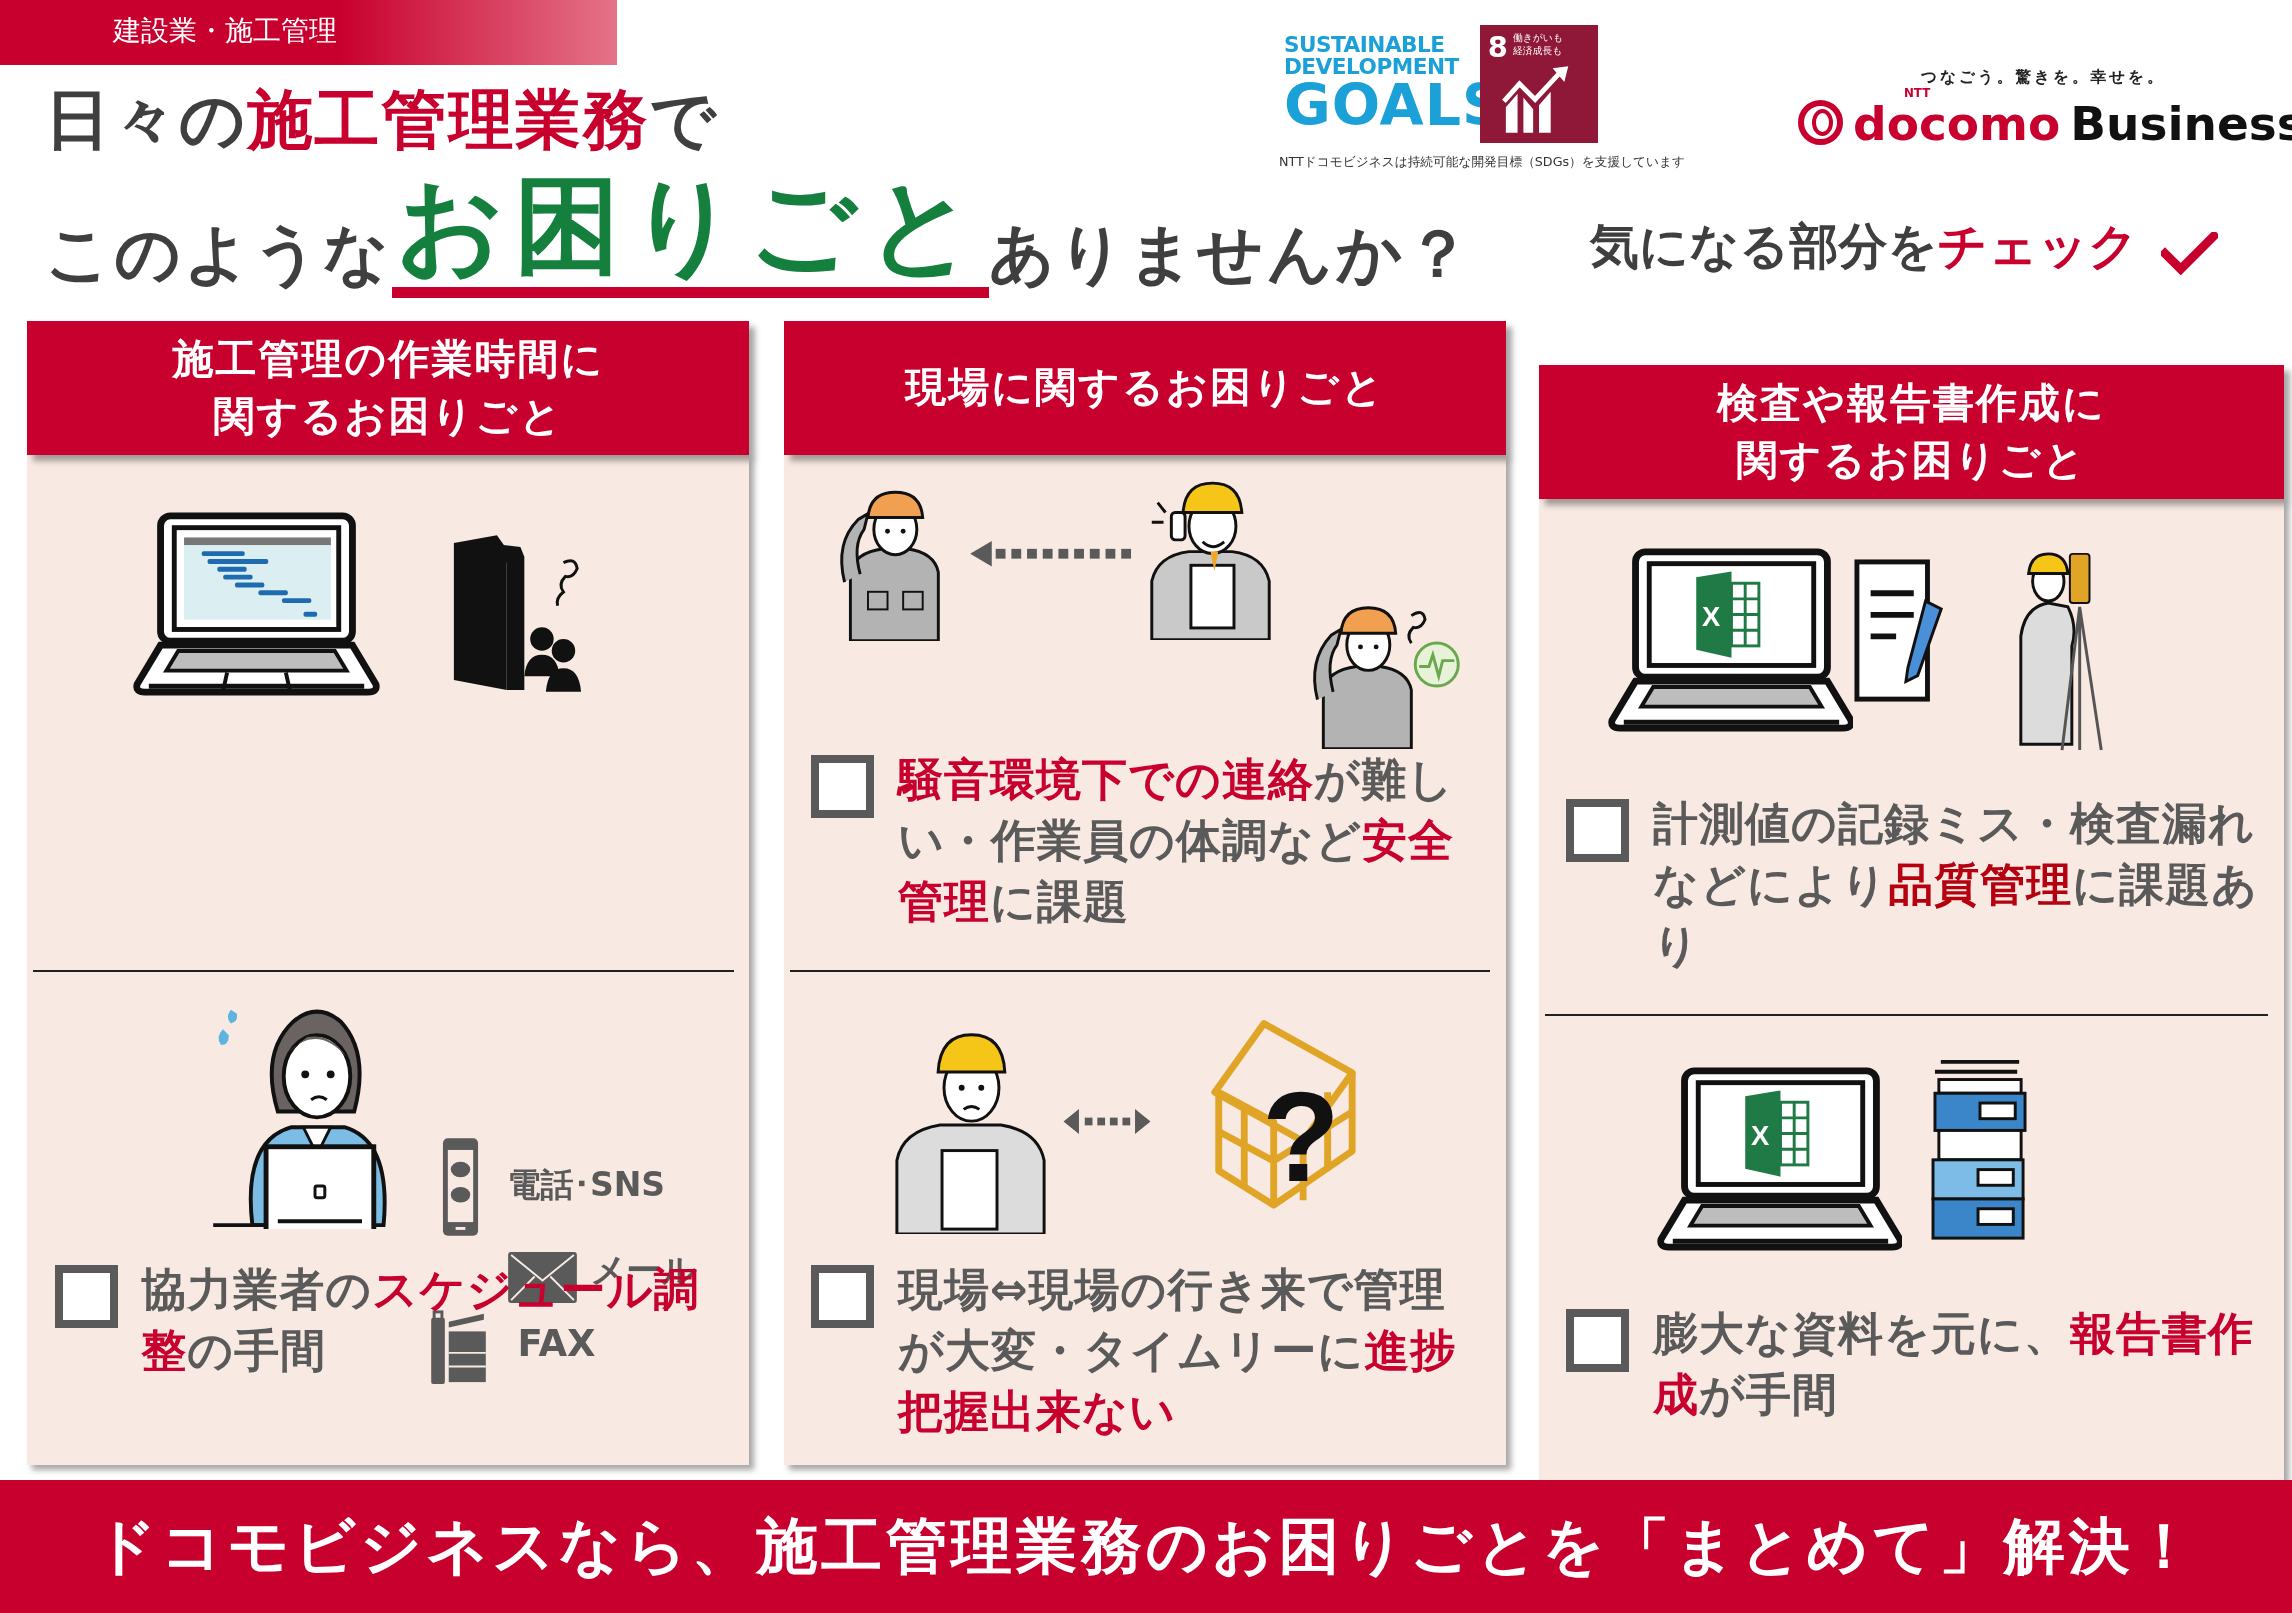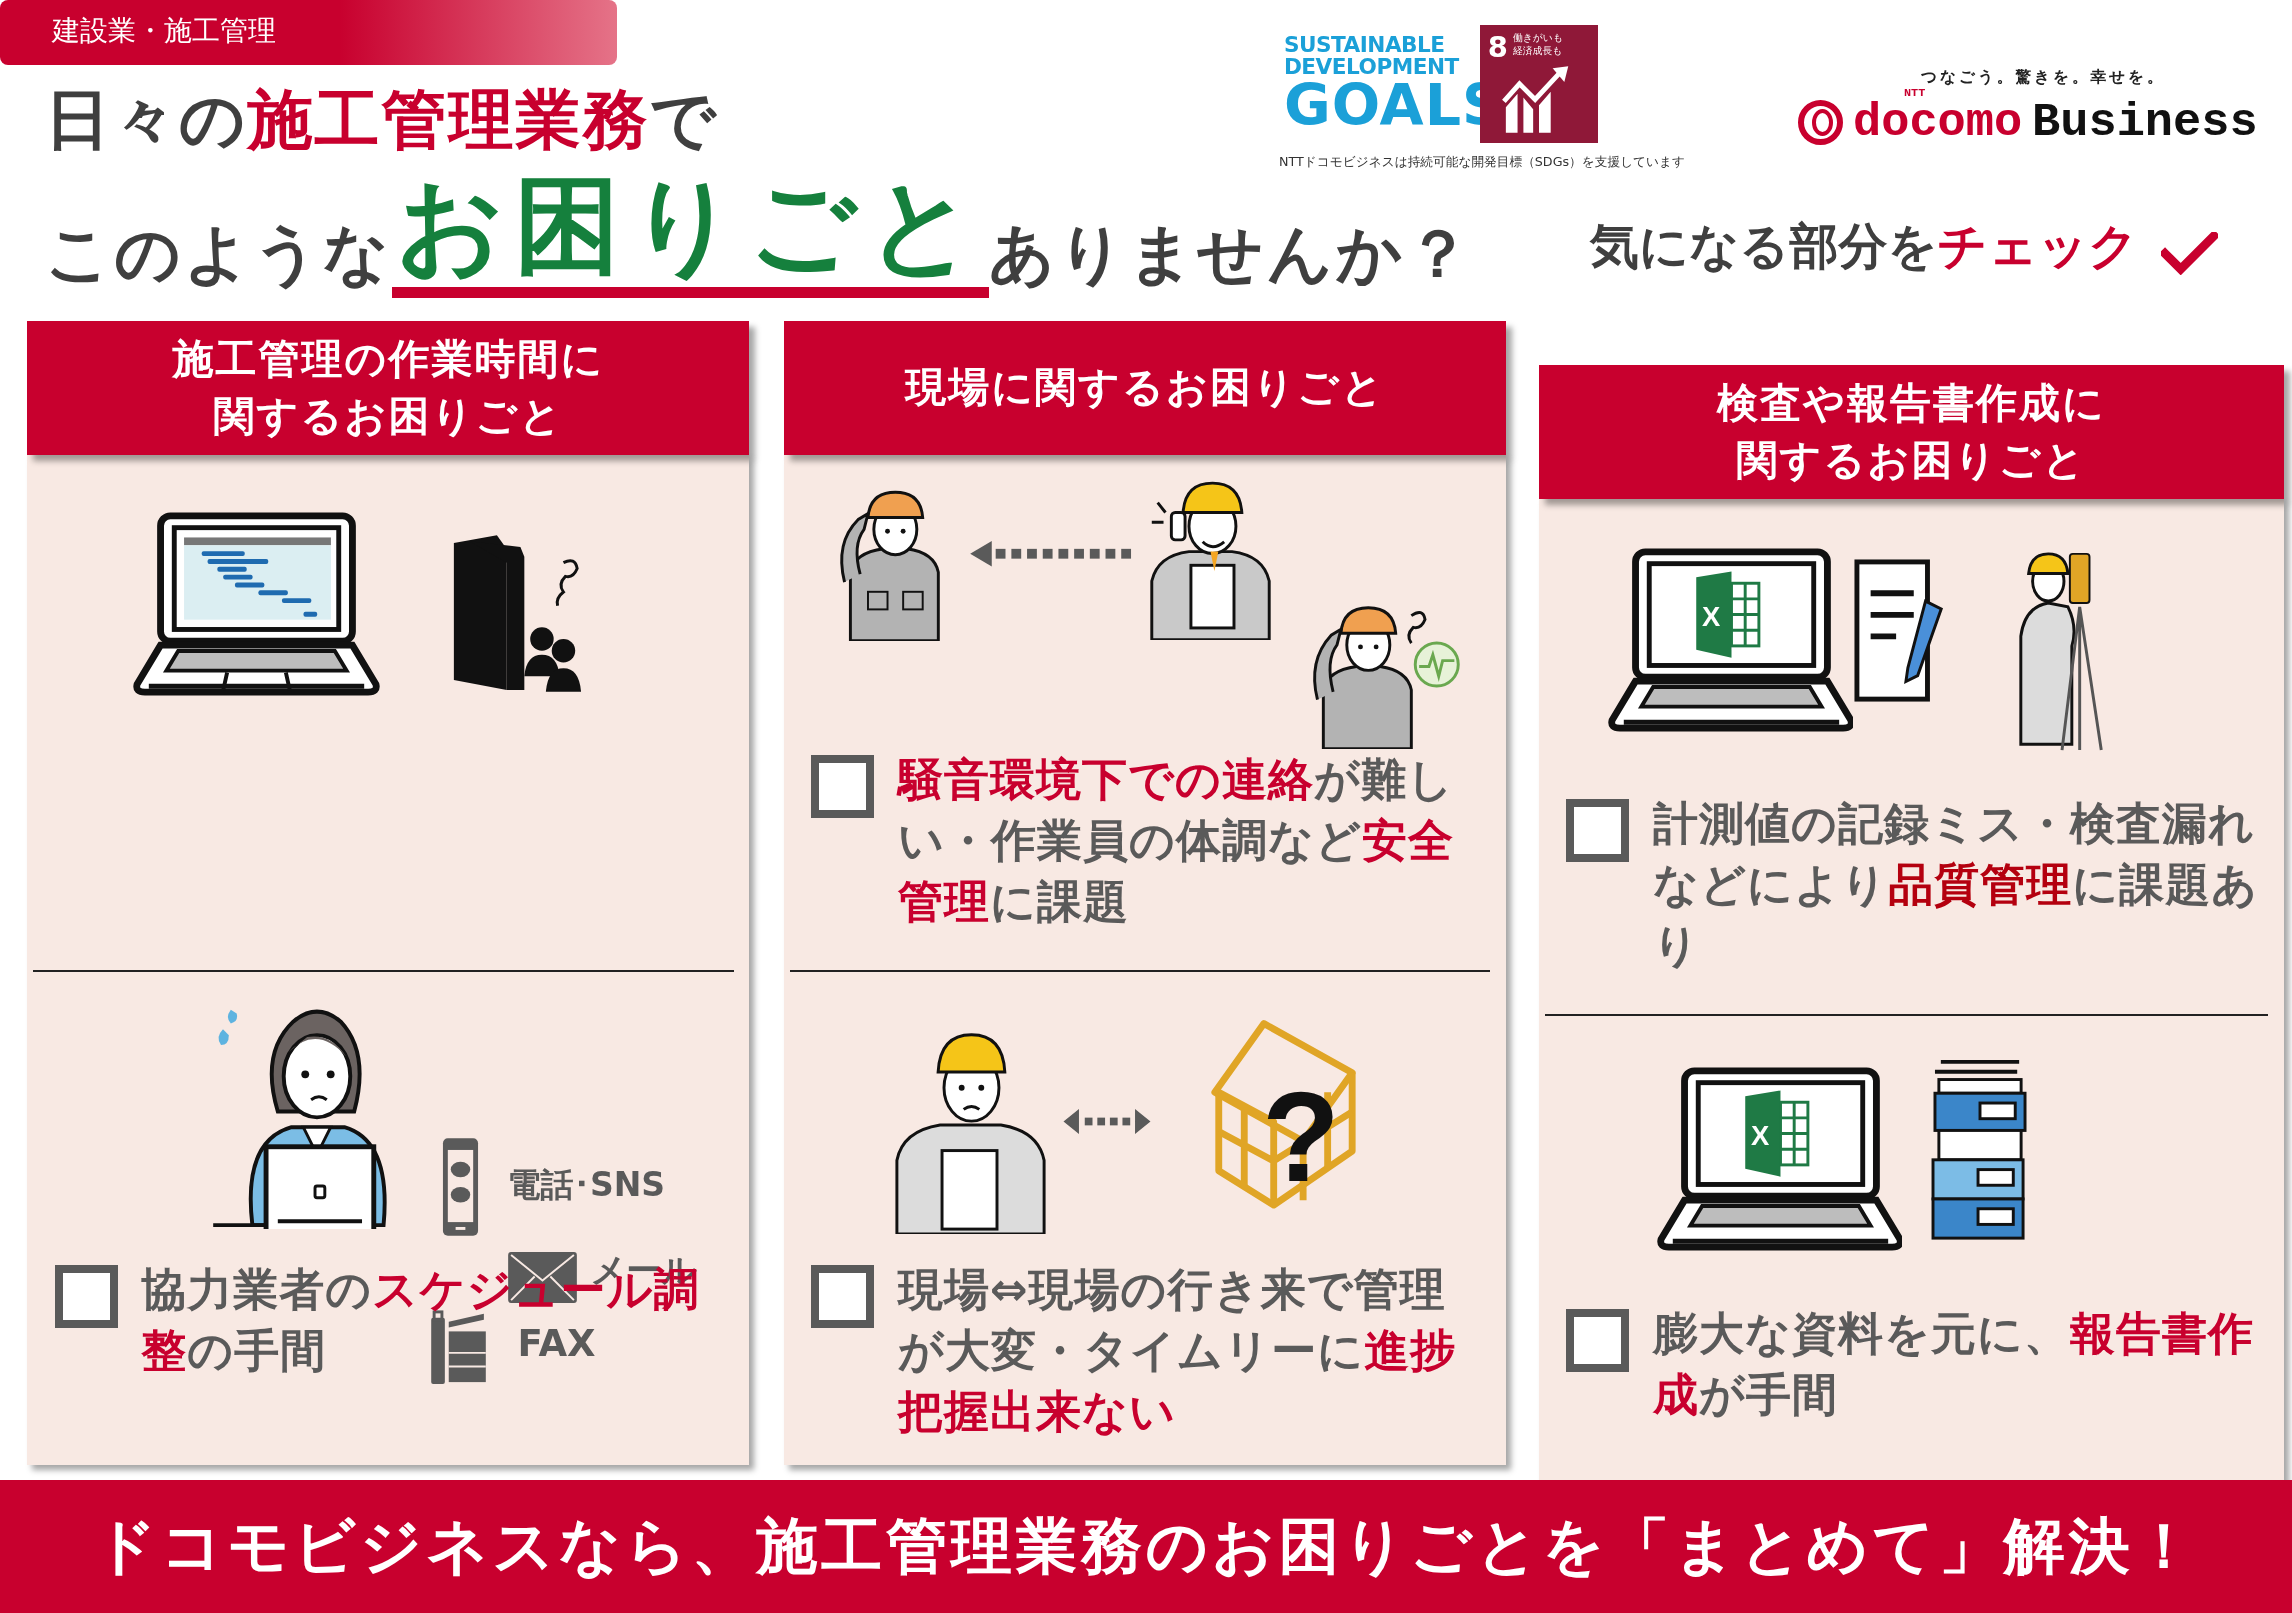--- a/index.html
+++ b/index.html
@@ -1,21 +1,21 @@
 <!DOCTYPE html>
 <html><head>
 <meta charset="utf-8">
 <style>
   * { box-sizing: border-box; margin: 0; padding: 0; }
   html, body { width: 2293px; height: 1613px; background: #ffffff; overflow: hidden; }
   body { position: relative; font-family: "DejaVu Sans", "Liberation Sans", sans-serif; color: #4a4a4a; }
 
   .tagbar { position: absolute; left: 0; top: 0; width: 617px; height: 65px;
     background: linear-gradient(90deg, #c8002e 0%, #c8002e 55%, #e57388 100%);
-    color: #fff; font-size: 28px; padding-left: 52px; line-height: 61px; border-radius: 8px; }
+    color: #fff; font-size: 28px; padding-left: 113px; line-height: 61px; }
 
   .title1 { position: absolute; left: 45px; top: 76px; font-size: 65px; font-weight: bold; letter-spacing: 2px; white-space: nowrap; color: #3f3f3f; }
   .title2 { position: absolute; left: 45px; top: 165px; height: 147px; white-space: nowrap; color: #3f3f3f; font-weight: bold; }
   .title2 .pre, .title2 .post { font-size: 65px; display: inline-block; vertical-align: bottom; letter-spacing: 2.9px; }
   .title2 .big { font-size: 106px; color: #15803d; display: inline-block; vertical-align: bottom; letter-spacing: 9.8px;
     border-bottom: 11.8px solid #c8002e; line-height: 1.15; padding: 0 3.9px; }
   .red { color: #c8002e; }
 
   .check-hint { position: absolute; left: 1590px; top: 214px; font-size: 49px; font-weight: bold; color: #3f3f3f; white-space: nowrap; }
   .check-hint .mark { display: inline-block; width: 57px; height: 39px; position: relative; vertical-align: middle; margin-left: 5.9px; }
@@ -24,21 +24,21 @@
   .sdgs { position: absolute; left: 1279px; top: 24.5px; width: 470px; height: 152px; }
   .sdgs .words { position: absolute; left: 4.9px; top: 9.8px; width: 186px; color: #1ba0d8; font-weight: bold; line-height: 1; }
   .sdgs .w1, .sdgs .w2 { font-size: 21.6px; letter-spacing: -0.5px; display: block; }
   .sdgs .w3 { font-size: 57px; display: block; letter-spacing: 1px; margin-top: 0; }
   .sdgs .goal8 { position: absolute; left: 201px; top: 0; width: 118px; height: 118px; background: #8f1838; }
   .sdgs .goal8 .num { position: absolute; left: 7.8px; top: 5.9px; color: #fff; font-weight: bold; font-size: 29px; }
   .sdgs .goal8 .txt { position: absolute; left: 33px; top: 7.8px; color: #fff; font-size: 9.8px; line-height: 1.3; }
   .sdgs .caption { position: absolute; left: 0; top: 129px; font-size: 12.7px; color: #333; white-space: nowrap; }
 
   
-  .docomo { position: absolute; left: 1794px; top: 59px; width: 470px; height: 98px; font-family: Liberation Mono, monospace; }
+  .docomo { position: absolute; left: 1794px; top: 59px; width: 470px; height: 98px; }
   .docomo .tagline { position: absolute; left: 127px; top: 7.8px; font-size: 15.7px; letter-spacing: 2.9px; color: #222; font-weight: bold; white-space: nowrap; }
   .docomo .mark { position: absolute; left: 3.9px; top: 41px; width: 45px; height: 45px; border: 6.9px solid #c8002e; border-radius: 50%; }
   .docomo .mark::after { content: ""; position: absolute; left: 7.8px; top: 2.9px; width: 13.7px; height: 19.6px; border: 4.9px solid #c8002e; border-radius: 50%; }
   .docomo .name { position: absolute; left: 59px; top: 37px; font-size: 47px; font-weight: bold; white-space: nowrap; letter-spacing: 0px; }
   .docomo .name .d { color: #c8002e; }
   .docomo .name .b { color: #111; margin-left: 9.8px; }
   .docomo .ntt { position: absolute; left: 110px; top: 27.4px; font-size: 11.8px; font-weight: bold; color: #c8002e; }
 
   
   .col { position: absolute; top: 321px; }

